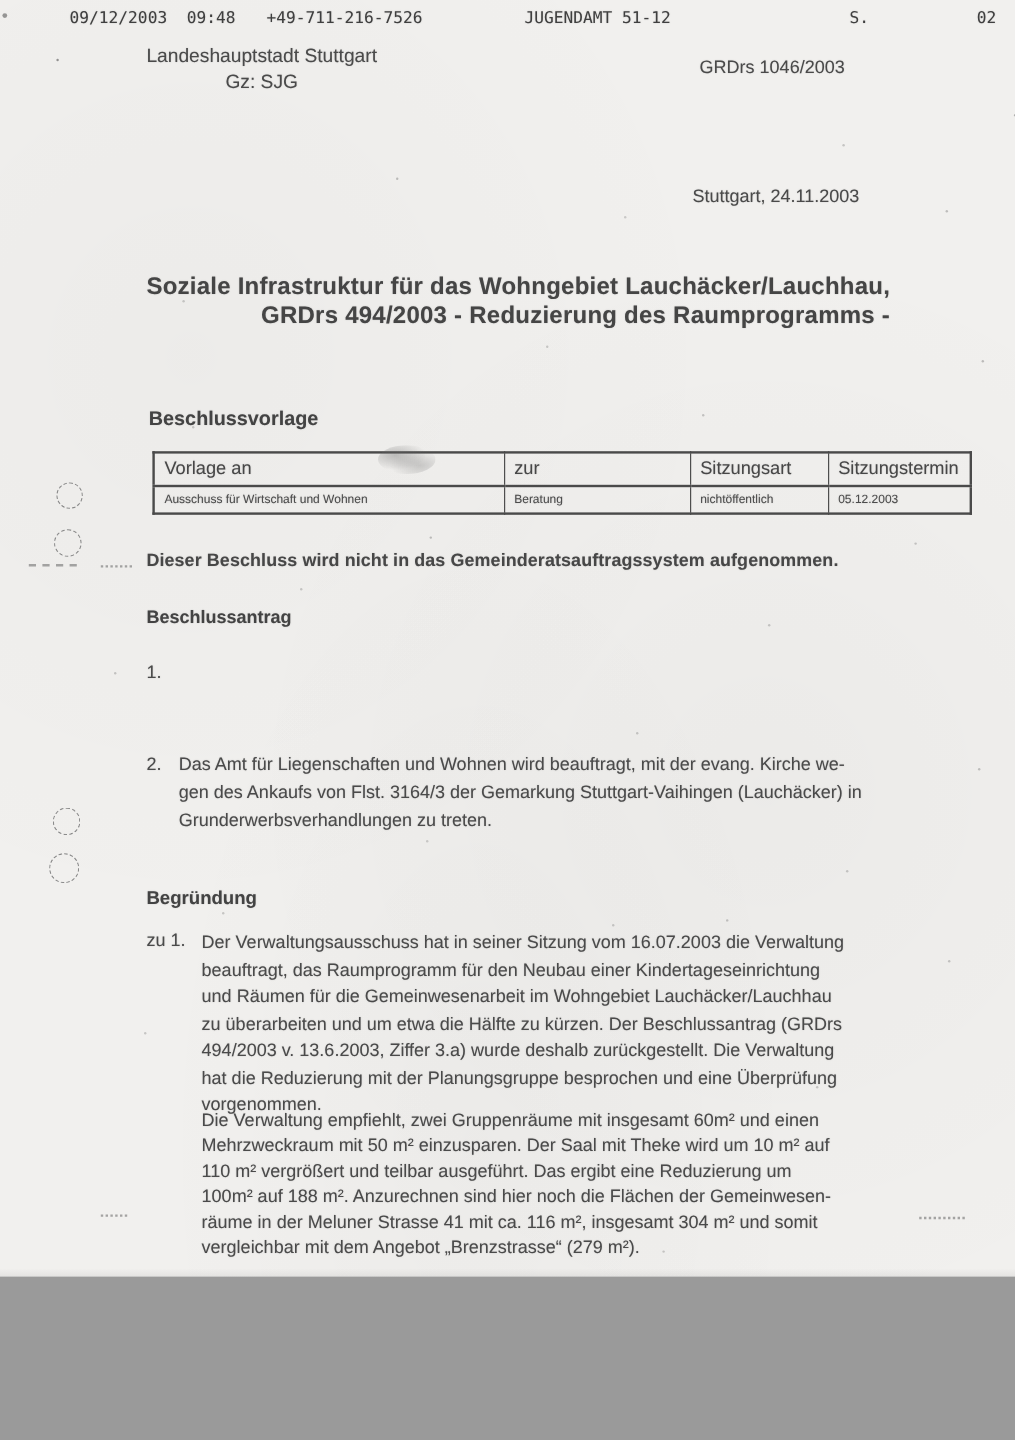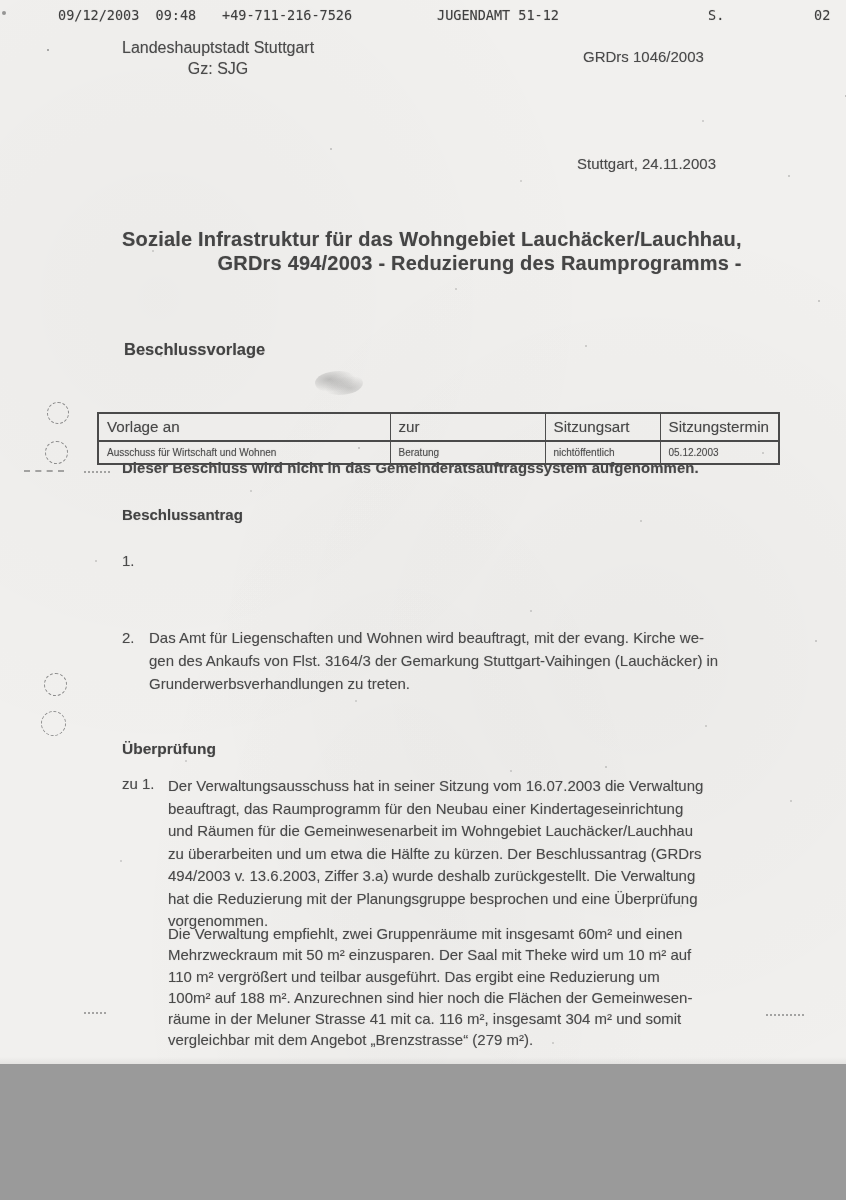--- a/index.html
+++ b/index.html
@@ -30,21 +30,21 @@
 
   
   .doc-title { left:122px; top:227px; font-size:20px; font-weight:bold; line-height:24px; white-space:pre-line; color:#454545; letter-spacing:0.2px;text-align:right; }
 
   .sec-head { font-weight:bold; color:#434343; }
   .sec-vorlage    { left:124px; top:322px; font-size:16.5px;margin-top:18px; }
   .sec-antrag     { left:122px; top:506px; font-size:15px;  }
   .sec-begruendung{ left:122px; top:740px; font-size:15.5px; }
 
   
-  table.meeting { position:absolute; left:97px; top:376px; width:681px; border-collapse:collapse; table-layout:fixed;margin-top:36px; }
+  table.meeting { position:absolute; left:127px; top:376px; width:681px; border-collapse:collapse; table-layout:fixed; }
   table.meeting th, table.meeting td { border:1.5px solid #4e4e4e; overflow:hidden; white-space:nowrap; }
   table.meeting { border:2px solid #4a4a4a; }
   table.meeting thead th { font-weight:normal; text-align:left; font-size:15.2px; color:#474747; padding:4px 8px 5px 8px; border-bottom:2px solid #4a4a4a; }
   table.meeting tbody td { font-size:10px; color:#4c4c4c; padding:1px 8px; line-height:16.5px; }
   table.meeting tbody tr.r1 td { border-bottom:none; padding-top:3px; }
   table.meeting tbody tr.r2 td { border-top:none; padding-bottom:4px; }
 
   
   .notice { left:122px; top:460px; font-size:14.9px; font-weight:bold; color:#474747; letter-spacing:0.1px; }
 
@@ -165,21 +165,21 @@
   <div class="abs res-item res-item-1 scan-text">
     <span class="num">1.</span>
   </div>
   <div class="abs res-item res-item-2 scan-text">
     <span class="num">2.</span>
     <span class="txt">Das Amt für Liegenschaften und Wohnen wird beauftragt, mit der evang. Kirche we-
 gen des Ankaufs von Flst. 3164/3 der Gemarkung Stuttgart-Vaihingen (Lauchäcker) in
 Grunderwerbsverhandlungen zu treten.</span>
   </div>
 
-  <div class="abs sec-head sec-begruendung scan-text">Überprüfung</div>
+  <div class="abs sec-head sec-begruendung scan-text">Begründung</div>
 
   <div class="abs justif justif-1 scan-text">
     <span class="label">zu 1.</span>
     <span class="body">Der Verwaltungsausschuss hat in seiner Sitzung vom 16.07.2003 die Verwaltung
 beauftragt, das Raumprogramm für den Neubau einer Kindertageseinrichtung
 und Räumen für die Gemeinwesenarbeit im Wohngebiet Lauchäcker/Lauchhau
 zu überarbeiten und um etwa die Hälfte zu kürzen. Der Beschlussantrag (GRDrs
 494/2003 v. 13.6.2003, Ziffer 3.a) wurde deshalb zurückgestellt. Die Verwaltung
 hat die Reduzierung mit der Planungsgruppe besprochen und eine Überprüfung
 vorgenommen.</span>

